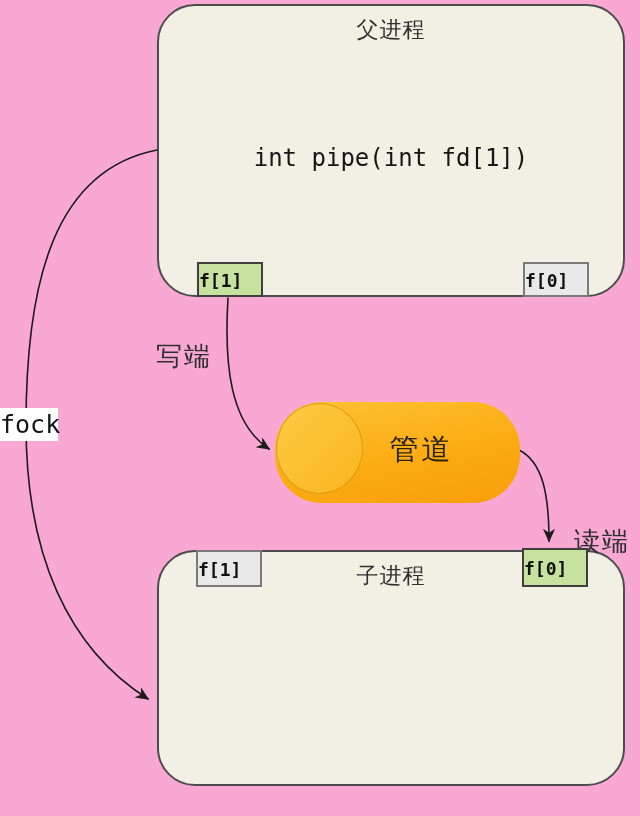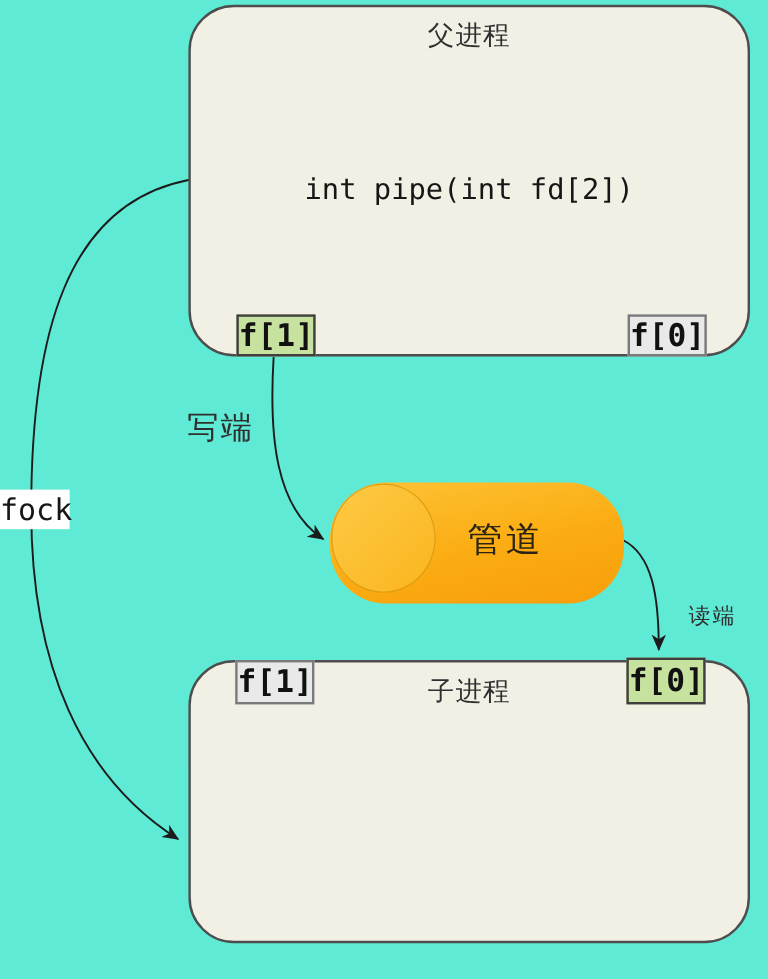--- a/index.html
+++ b/index.html
@@ -5,21 +5,21 @@
   html, body {
     margin: 0;
     padding: 0;
     background: #ffffff;
     font-family: "DejaVu Sans", sans-serif;
   }
   .canvas {
     position: relative;
     width: 640px;
     height: 816px;
-    background: #5eead4;
+    background: #f9a8d4;
     overflow: hidden;
   }
   
   .arrows-svg {
     position: absolute;
     left: 0; top: 0;
     width: 640px; height: 816px;
     z-index: 1;
   }
   .arrow-line {
@@ -61,21 +61,21 @@
     color: #161616;
   }
   
   .fd-tag {
     position: absolute;
     width: 66px;
     height: 35px;
     box-sizing: border-box;
     line-height: 33px;
     font-family: "DejaVu Sans Mono", monospace;
-    font-size: 26px;
+    font-size: 18px;
     font-weight: bold;
     color: #111111;
     z-index: 3;
   }
   .fd-green { background: #c6e29e; border: 2px solid #3f3f3f; }
   .fd-gray  { background: #e9e9e9; border: 2px solid #7a7a7a; }
   .parent-f1 { left: 197px; top: 262px; }
   .parent-f0 { left: 523px; top: 262px; }
   .child-f1  { left: 196px; top: 550px; height: 37px; line-height: 35px; }
   .child-f0  { left: 522px; top: 548px; height: 39px; line-height: 37px; }
@@ -116,21 +116,21 @@
     left: 0px; top: 408px;
     width: 58px;
     text-align: center;
     font-family: "DejaVu Sans Mono", monospace;
     font-size: 25px;
     color: #161616;
     background: #ffffff;   
     padding: 2px 0;
   }
   .write-end-label { left: 156px; top: 339px; font-size: 26px; letter-spacing: 2px; }
-  .read-end-label  { left: 574px; top: 501px; font-size: 18px; letter-spacing: 2px; }
+  .read-end-label  { left: 574px; top: 524px; font-size: 26px; letter-spacing: 2px; }
 </style>
 </head>
 <body>
 
 <div class="canvas">
 
   <svg class="arrows-svg" viewBox="0 0 640 816" xmlns="http://www.w3.org/2000/svg">
     <defs>
       <marker id="ah" viewBox="0 0 10 10" refX="8.5" refY="5" markerWidth="9" markerHeight="9" orient="auto-start-reverse">
         <path class="arrow-head" d="M0,0.8 L9.5,5 L0,9.2 L2.8,5 Z"></path>
@@ -139,21 +139,21 @@
 
     <path class="arrow-line" d="M 157 150 C 55 170, 26 280, 26 425 C 26 555, 68 648, 148 699" marker-end="url(#ah)"></path>
 
     <path class="arrow-line" d="M 228 298 C 224 365, 230 423, 269 449" marker-end="url(#ah)"></path>
 
     <path class="arrow-line" d="M 519 450 C 543 462, 549 495, 549 541" marker-end="url(#ah)"></path>
   </svg>
 
   <div class="process-box parent-box">
     <div class="box-title">父进程</div>
-    <div class="box-body">int pipe(int fd[2])</div>
+    <div class="box-body">int pipe(int fd[1])</div>
   </div>
   <div class="fd-tag fd-green parent-f1">f[1]</div>
   <div class="fd-tag fd-gray parent-f0">f[0]</div>
 
   <div class="float-label fock-label">fock</div>
   <div class="float-label write-end-label">写端</div>
   <div class="float-label read-end-label">读端</div>
 
   <div class="pipe">
     <div class="pipe-ellipse"></div>

